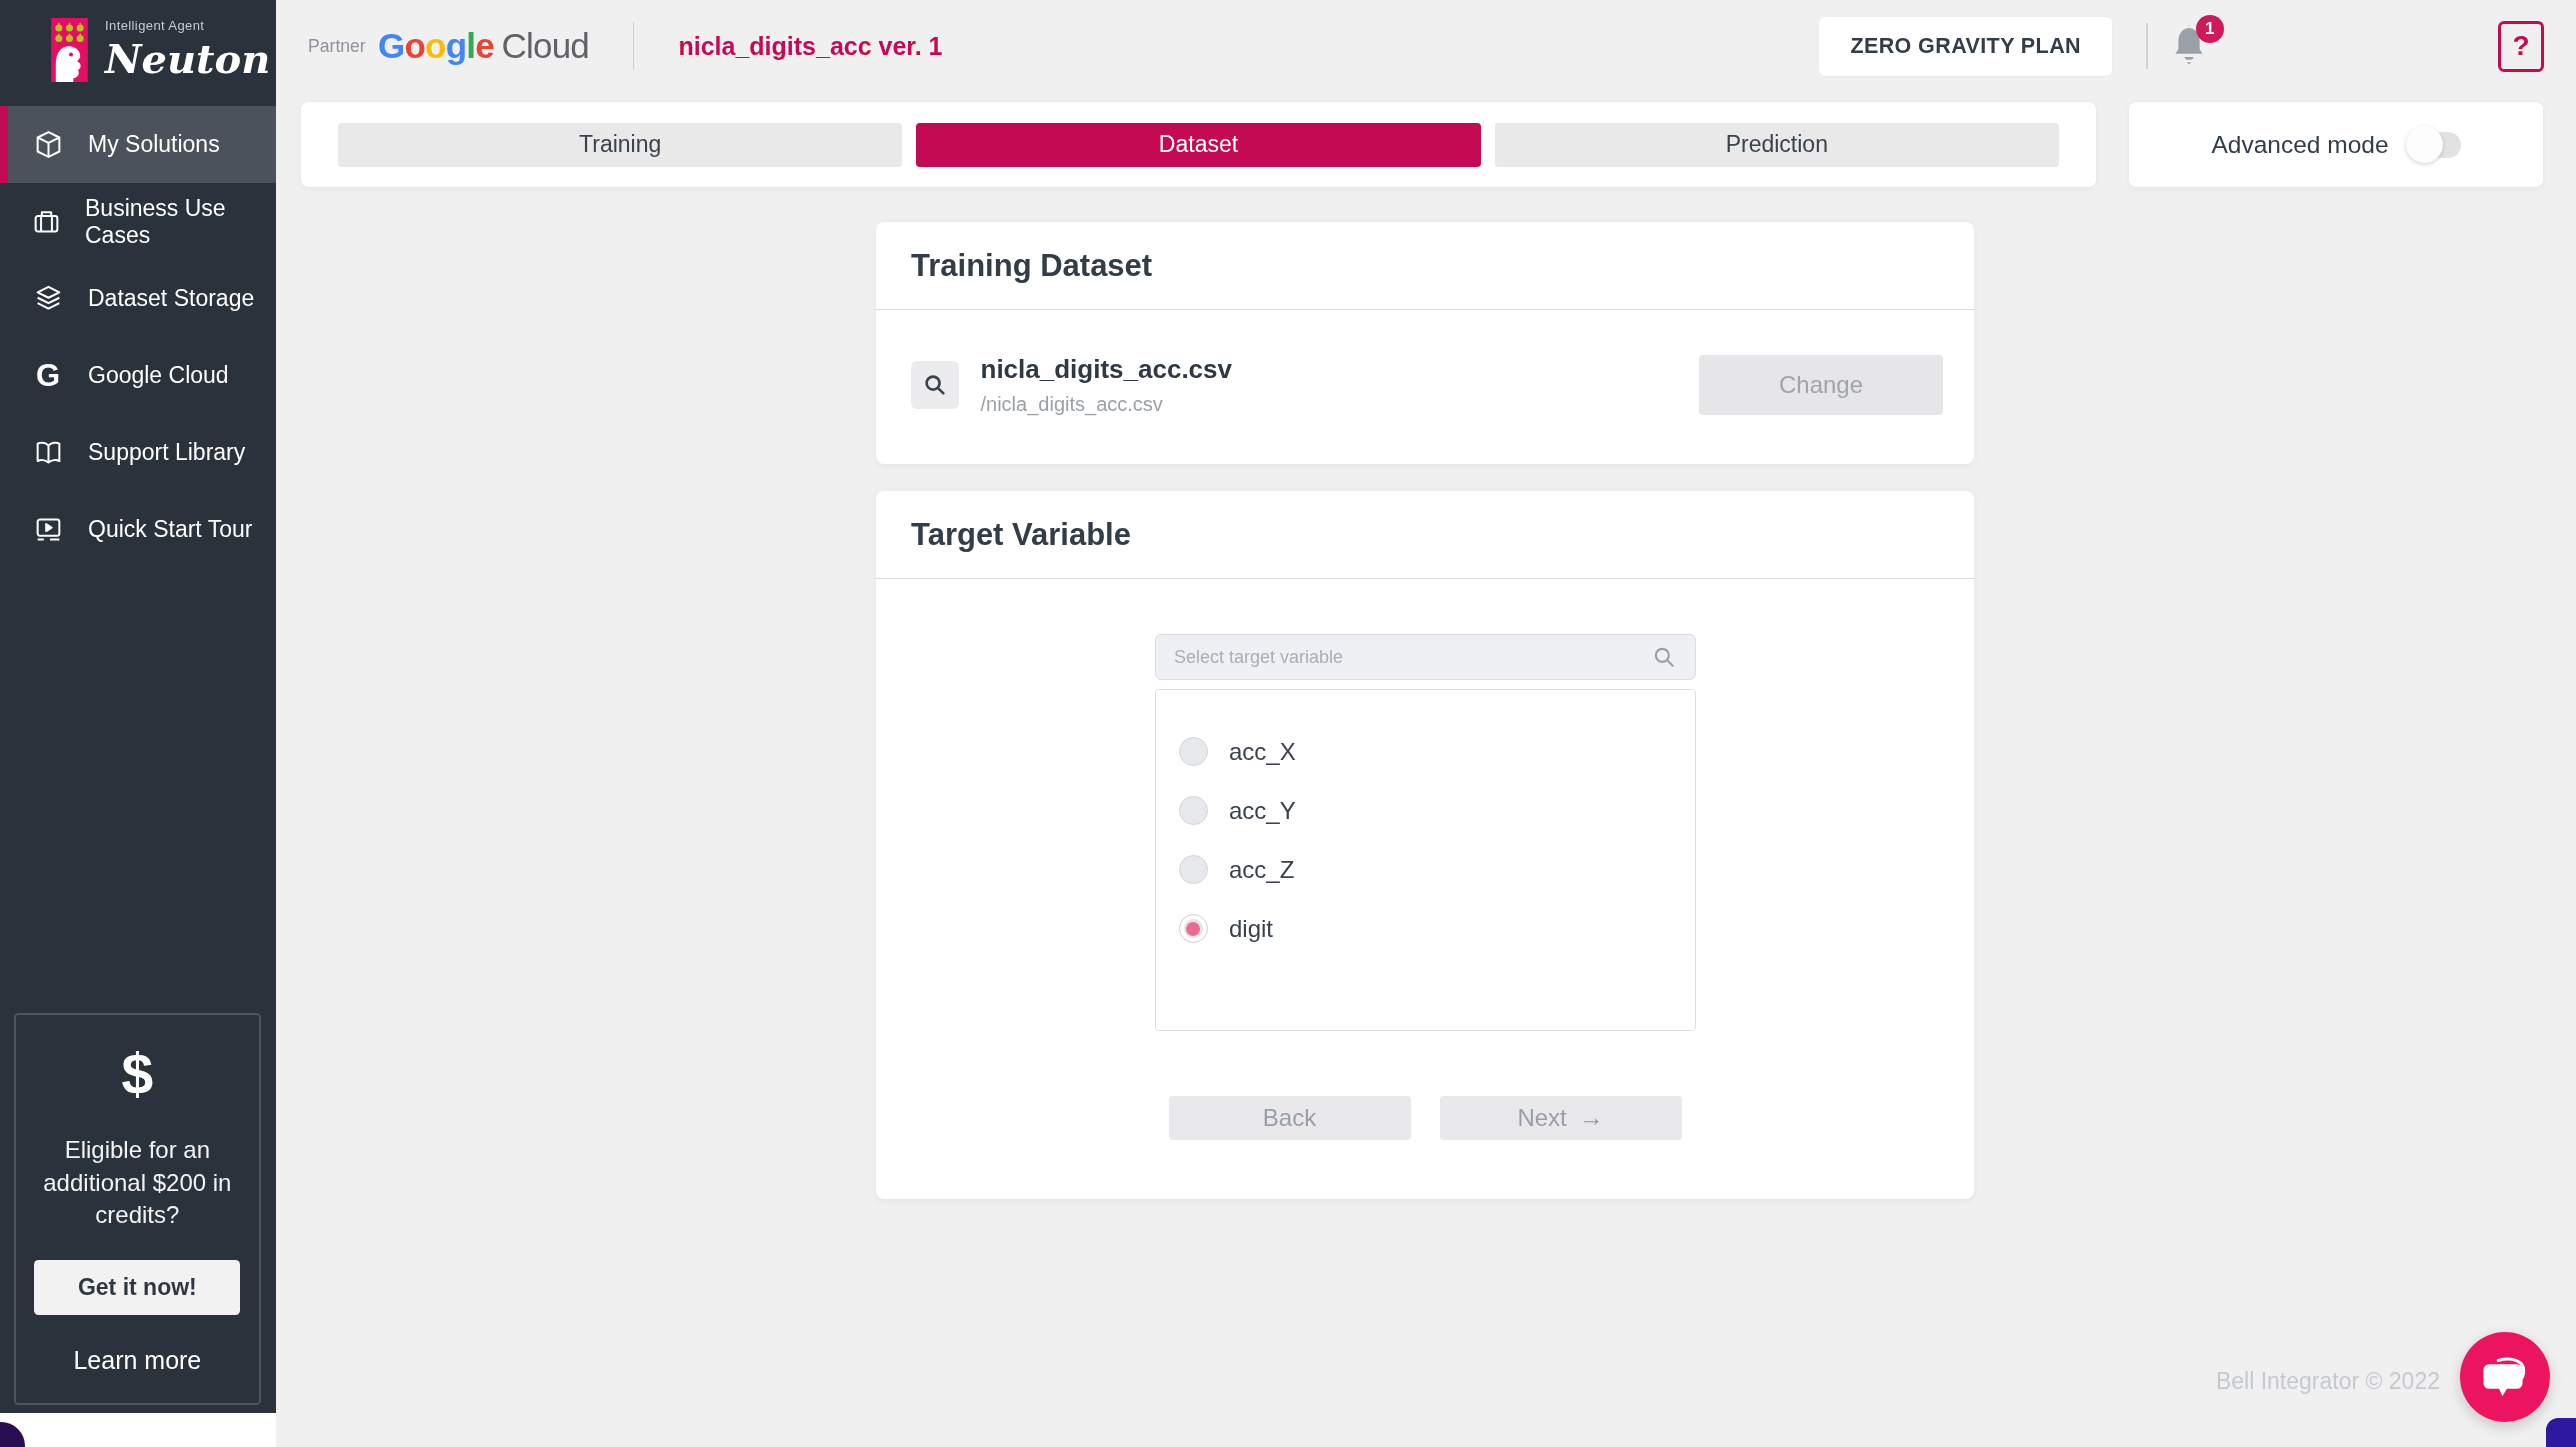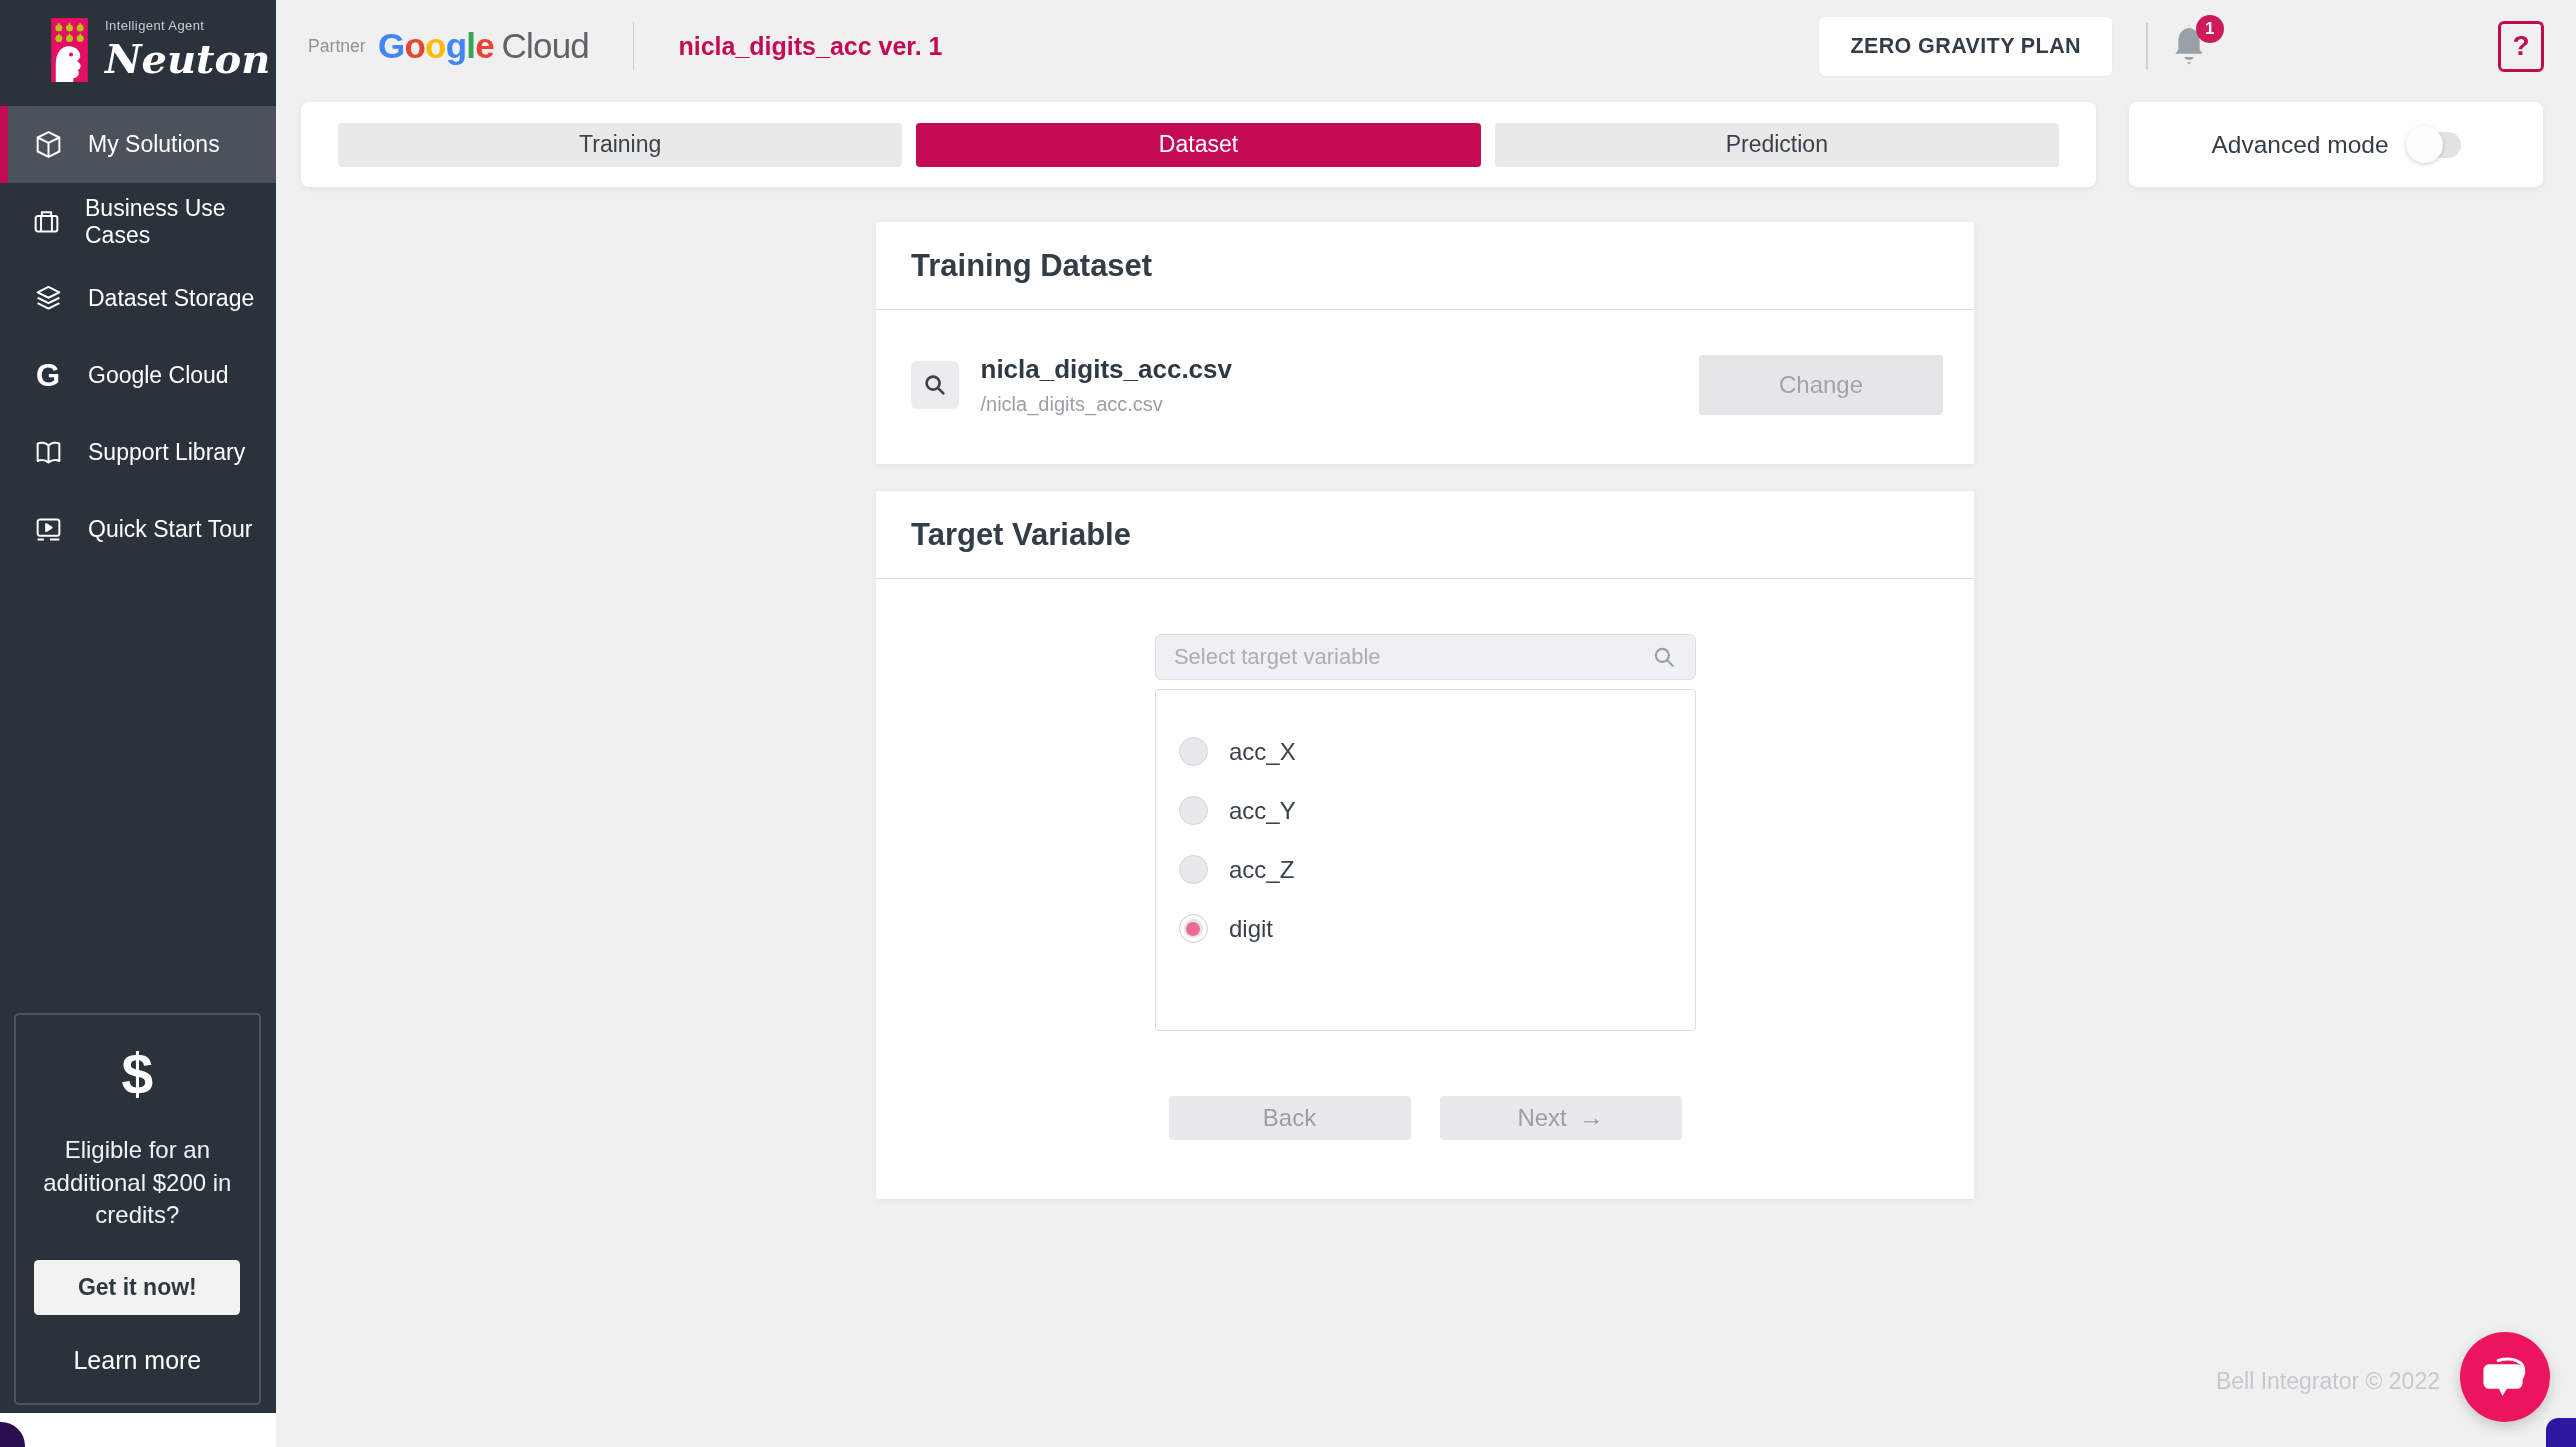--- a/index.html
+++ b/index.html
@@ -114,21 +114,21 @@
   }
   .advanced-label { font-size:24.5px; color:#333d48; }
   .toggle { position:relative; width:49px; height:26px; border-radius:13px; background:#e2e2e4; cursor:pointer; }
   .toggle .knob {
     position:absolute; left:-5.4px; top:-5.4px; width:37px; height:37px; border-radius:50%;
     background:#fdfdfd; box-shadow:0 1.5px 4.6px rgba(0,0,0,0.18);
   }
 
   
   .card {
-    position:absolute; background:#ffffff; border-radius:2px;
+    position:absolute; background:#ffffff; border-radius:8px;
     box-shadow:0 1.5px 7.7px rgba(0,0,0,0.05);
   }
   .card-title-row { height:88px; display:flex; align-items:center; padding:0 35px; border-bottom:1.5px solid #d8dadd; }
   .card-title { font-size:31px; font-weight:bold; color:#333d48; }
 
   .dataset-card { left:876px; top:222px; width:1098px; height:242px; }
   .file-row { display:flex; align-items:center; padding:44px 31px 0 35px; }
   .file-icon-box {
     width:48px; height:48px; background:#ececef; border-radius:6.1px;
     display:flex; align-items:center; justify-content:center; flex:0 0 auto;
@@ -142,21 +142,21 @@
   }
 
   .target-card { left:876px; top:491px; width:1098px; height:708px; }
   .search-box {
     width:541px; height:46px; margin:55px auto 0; background:#eef0f4;
     border:1.5px solid #d9dde4; border-radius:6.1px;
     display:flex; align-items:center; padding:0 18.4px;
   }
   .search-input {
     border:none; outline:none; background:transparent; flex:1;
-    font-family:"Liberation Sans", sans-serif; font-size:22px; color:#39424c;
+    font-family:"Liberation Sans", sans-serif; font-size:18px; color:#39424c;
   }
   .search-input::placeholder { color:#a9aeb7; }
   .option-list {
     width:541px; height:342px; margin:9.2px auto 0; background:#ffffff;
     border:1.5px solid #d9dde2; border-radius:3.8px; padding-top:32px;
   }
   .option-row { display:flex; align-items:center; height:59px; padding-left:23px; cursor:pointer; }
   .radio {
     width:29px; height:29px; border-radius:50%; background:#e8e9ed; border:1.5px solid #d2d4d9;
     display:flex; align-items:center; justify-content:center; flex:0 0 auto;

